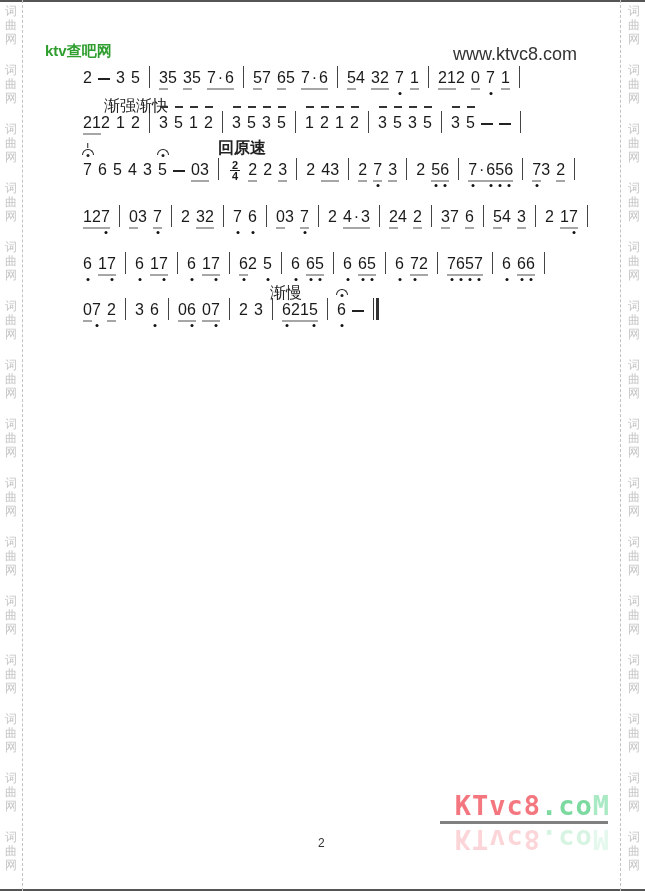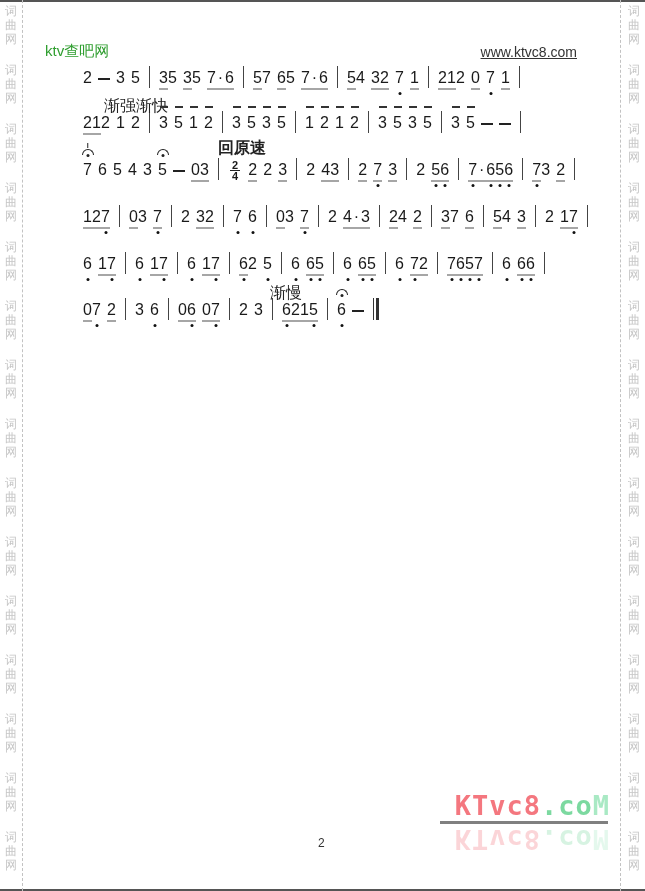--- a/index.html
+++ b/index.html
@@ -10,22 +10,22 @@
   #edge-top{top:0;} #edge-bottom{bottom:0;}
   
   .margin-rule{position:absolute;top:0;height:891px;width:0;border-left:1px dashed #c2c2c2;}
   #rule-left{left:22px;} #rule-right{left:620px;}
   
   .margin-col{position:absolute;top:4px;width:16px;display:flex;flex-direction:column;
               align-items:center;color:#c6c6c6;font-size:12px;line-height:14px;}
   #margin-col-left{left:3px;} #margin-col-right{left:626px;}
   .wm-group{margin-bottom:17px;display:flex;flex-direction:column;align-items:center;}
   
-  #site-left{position:absolute;left:45px;top:42px;font-size:15px;color:#2f9e2f;}
-  #site-right{position:absolute;right:68px;top:44px;font-size:14px;color:#333;text-decoration:underline;}
+  #site-left{position:absolute;left:45px;top:42px;font-size:15px;color:#2f9e2f;font-weight:bold;}
+  #site-right{position:absolute;right:68px;top:44px;font-size:18px;color:#333;}
   
   #score{position:absolute;left:0;top:0;width:645px;height:400px;}
   .music-line{position:absolute;left:83px;display:flex;align-items:flex-end;gap:6px;}
   .unit{display:inline-flex;position:relative;}
   .note{display:inline-block;position:relative;height:20px;line-height:20px;
         font-size:16px;color:#1a1a1a;text-align:center;min-width:9px;}
   .note.u{box-shadow:0 2px 0 0 #a6a6a6;}
   .dotb{position:absolute;left:50%;bottom:-7px;transform:translateX(-50%);
         width:3px;height:3px;border-radius:50%;background:#111;}
   .old{position:absolute;left:50%;top:-7px;transform:translateX(-50%);

